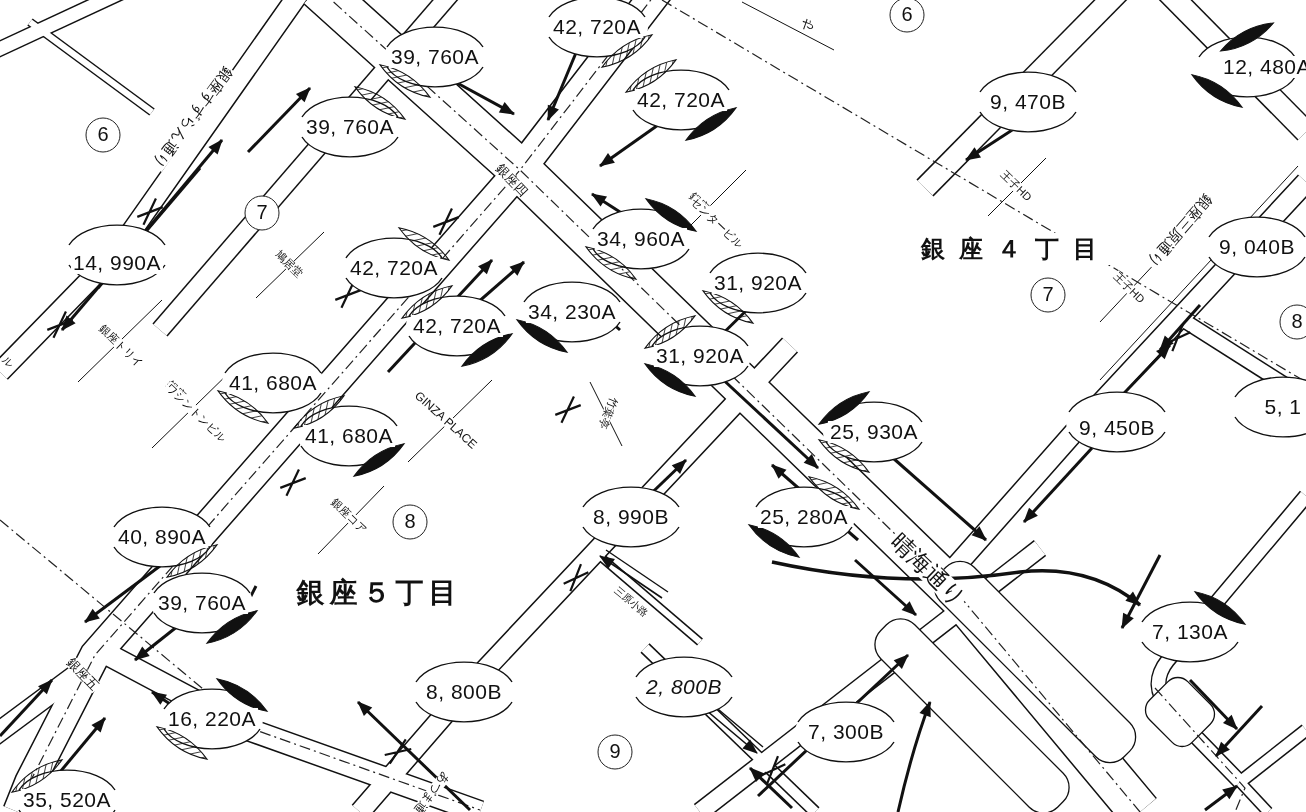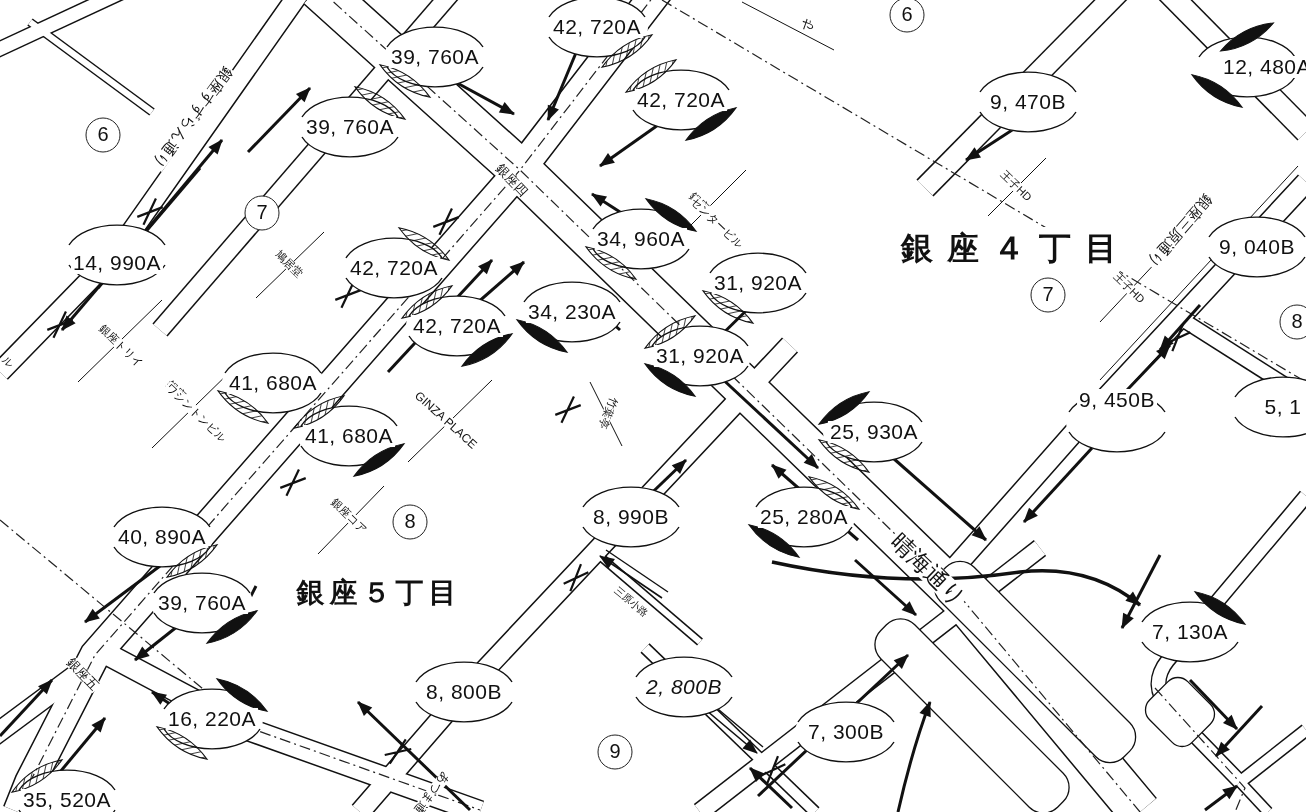--- a/index.html
+++ b/index.html
@@ -328,21 +328,21 @@
         <g>
           <ellipse cx="1190" cy="632" rx="51" ry="30" fill="#fff"></ellipse>
           <path d="M -48,-10 A 51,30 0 0 1 48,-10" fill="none" stroke="#111" stroke-width="1.4" transform="translate(1190,632)"></path>
           <path d="M 48,10 A 51,30 0 0 1 -48,10" fill="none" stroke="#111" stroke-width="1.4" transform="translate(1190,632)"></path>
           <path d="M -30,0 Q 0,-12 30,0 Q 0,12 -30,0 Z" fill="#111" stroke="#111" stroke-width="1" transform="translate(1220,608) rotate(33)"></path>
         </g>
       </g>
   </svg>
 
   <div id="labels">
-    <div class="lbl district" style="left: 1016px; top: 249px; transform: translate(-50%, -50%); font-size: 32px; letter-spacing: 14px;">銀座４丁目</div>
+    <div class="lbl district" style="left: 1016px; top: 249px; transform: translate(-50%, -50%); font-size: 24px; letter-spacing: 14px;">銀座４丁目</div>
     <div class="lbl district" style="left: 379px; top: 593px; transform: translate(-50%, -50%); font-size: 28px; letter-spacing: 5px;">銀座５丁目</div>
 
   <div class="lbl val" style="left: 117px; top: 263px; transform: translate(-50%, -50%);">14, 990A</div>
       <div class="lbl val" style="left: 435px; top: 57px; transform: translate(-50%, -50%);">39, 760A</div>
       <div class="lbl val" style="left: 350px; top: 127px; transform: translate(-50%, -50%);">39, 760A</div>
       <div class="lbl val" style="left: 597px; top: 27px; transform: translate(-50%, -50%);">42, 720A</div>
       <div class="lbl val" style="left: 681px; top: 100px; transform: translate(-50%, -50%);">42, 720A</div>
       <div class="lbl val" style="left: 394px; top: 268px; transform: translate(-50%, -50%);">42, 720A</div>
       <div class="lbl val" style="left: 457px; top: 326px; transform: translate(-50%, -50%);">42, 720A</div>
       <div class="lbl val" style="left: 572px; top: 312px; transform: translate(-50%, -50%);">34, 230A</div>
@@ -354,21 +354,21 @@
       <div class="lbl val" style="left: 162px; top: 537px; transform: translate(-50%, -50%);">40, 890A</div>
       <div class="lbl val" style="left: 202px; top: 603px; transform: translate(-50%, -50%);">39, 760A</div>
       <div class="lbl val" style="left: 212px; top: 719px; transform: translate(-50%, -50%);">16, 220A</div>
       <div class="lbl val" style="left: 67px; top: 800px; transform: translate(-50%, -50%);">35, 520A</div>
       <div class="lbl val" style="left: 631px; top: 517px; transform: translate(-50%, -50%);">8, 990B</div>
       <div class="lbl val" style="left: 464px; top: 692px; transform: translate(-50%, -50%);">8, 800B</div>
       <div class="lbl val" style="left: 684px; top: 687px; transform: translate(-50%, -50%); font-style: italic;">2, 800B</div>
       <div class="lbl val" style="left: 846px; top: 732px; transform: translate(-50%, -50%);">7, 300B</div>
       <div class="lbl val" style="left: 804px; top: 517px; transform: translate(-50%, -50%);">25, 280A</div>
       <div class="lbl val" style="left: 874px; top: 432px; transform: translate(-50%, -50%);">25, 930A</div>
-      <div class="lbl val" style="left: 1117px; top: 400px; transform: translate(-50%, -50%);">9, 450B</div>
+      <div class="lbl val" style="left: 1117px; top: 428px; transform: translate(-50%, -50%);">9, 450B</div>
       <div class="lbl val" style="left: 1028px; top: 102px; transform: translate(-50%, -50%);">9, 470B</div>
       <div class="lbl val" style="left: 1247px; top: 67px; transform: translate(-50%, -50%); margin-left: 20px;">12, 480A</div>
       <div class="lbl val" style="left: 1257px; top: 247px; transform: translate(-50%, -50%);">9, 040B</div>
       <div class="lbl val" style="left: 1283px; top: 407px; transform: translate(-50%, -50%);">5, 1</div>
       <div class="lbl val" style="left: 1190px; top: 632px; transform: translate(-50%, -50%);">7, 130A</div>
       <div class="lbl circled" style="left: 103px; top: 135px; transform: translate(-50%, -50%);">6</div>
       <div class="lbl circled" style="left: 907px; top: 15px; transform: translate(-50%, -50%);">6</div>
       <div class="lbl circled" style="left: 262px; top: 213px; transform: translate(-50%, -50%);">7</div>
       <div class="lbl circled" style="left: 1048px; top: 295px; transform: translate(-50%, -50%);">7</div>
       <div class="lbl circled" style="left: 410px; top: 522px; transform: translate(-50%, -50%);">8</div>

